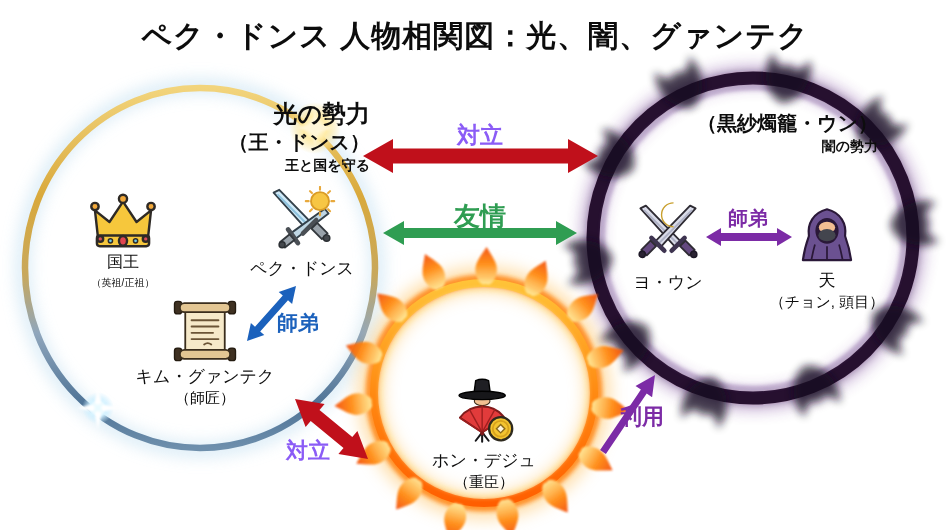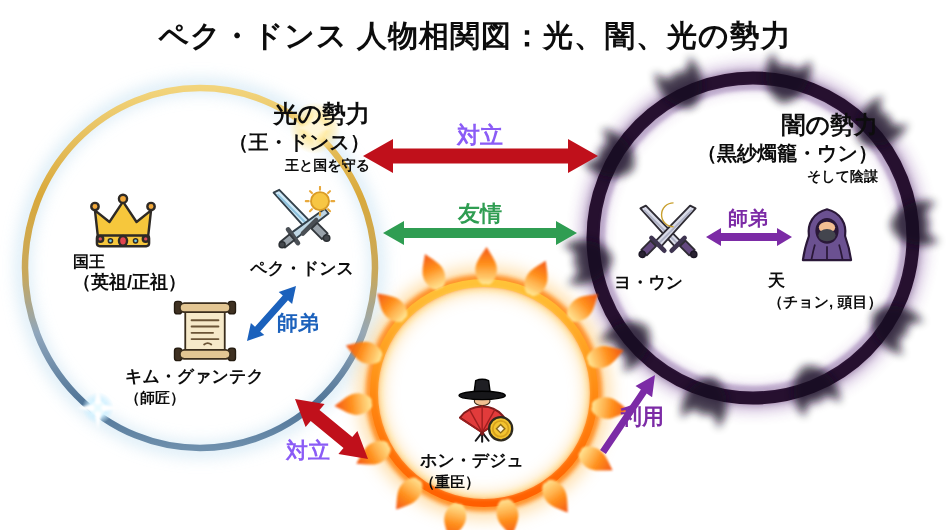--- a/index.html
+++ b/index.html
@@ -7,26 +7,26 @@
          font-family:"Liberation Sans","DejaVu Sans",sans-serif;color:#0d0d0d;}
   #bglayer{position:absolute;left:0;top:0;width:950px;height:530px;}
   .title{position:absolute;left:0;top:16px;width:100%;text-align:center;
          font-size:30px;font-weight:bold;letter-spacing:1px;color:#0c0c0c;}
   .ghead{position:absolute;text-align:right;font-weight:bold;}
   .g1{font-size:24px;line-height:30px;}
   .g2{font-size:20px;line-height:27px;}
   .g3{font-size:14px;line-height:19px;}
   .court .g1{font-size:22px;line-height:28px;}
   .court .g2{font-size:18px;line-height:24px;}
-  .member{position:absolute;font-weight:bold;}
+  .member{position:absolute;text-align:center;font-weight:normal;}
   .member svg{display:block;margin:0 auto;}
   .mname{font-size:17px;line-height:22px;white-space:nowrap;}
   .mname.sm{font-size:16px;}
   .mnote{font-size:15px;line-height:19px;white-space:nowrap;}
-  .mnote.sm{font-size:18px;}
+  .mnote.sm{font-size:10px;}
   .rlabel{position:absolute;text-align:center;font-weight:bold;white-space:nowrap;}
   .lbl-red{color:#8b5cf6;}
   .lbl-green{color:#2F9D52;}
   .lbl-blue{color:#1B61BC;}
   .lbl-purple{color:#7C2BA6;}
 </style>
 </head>
 <body>
 
 <div id="stage">
@@ -131,32 +131,31 @@
     </g>
 
     <polygon fill="#C0101B" points="363,156 393,139 393,148.5 568,148.5 568,139 598,156 568,173 568,163.5 393,163.5 393,173"></polygon>
     <polygon fill="#2F9D52" points="383,233 404,221 404,228 556,228 556,221 577,233 556,245 556,238 404,238 404,245"></polygon>
     <polygon fill="#1B61BC" points="247,341 264.3,335.1 260.2,331.4 288,300.2 292.1,303.9 296,286 278.7,291.9 282.8,295.6 255,326.8 250.9,323.1"></polygon>
     <polygon fill="#7C2BA6" points="706,237 721,228 721,233 777,233 777,228 792,237 777,246 777,241 721,241 721,246"></polygon>
     <polygon fill="#C0101B" points="295,399 305.6,427.1 310.7,420.9 343.5,447.9 338.4,454.1 368,459 357.4,430.9 352.3,437.1 319.5,410.1 324.6,403.9"></polygon>
     <polygon fill="#7C2BA6" points="605.9,454 646.7,393.6 652.1,397.2 655,375 635.5,386 640.9,389.6 600.1,450"></polygon>
   </svg>
 
-  <div class="title">ペク・ドンス 人物相関図：光、闇、光の勢力</div>
+  <div class="title">ペク・ドンス 人物相関図：光、闇、グァンテク</div>
 
   <div class="ghead" style="left:120px;top:99px;width:250px;">
     <div class="g1">光の勢力</div>
     <div class="g2">（王・ドンス）</div>
     <div class="g3">王と国を守る</div>
   </div>
 
   <div class="ghead" style="left:628px;top:110px;width:250px;">
-    <div class="g1">闇の勢力</div>
     <div class="g2">（黒紗燭籠・ウン）</div>
-    <div class="g3">そして陰謀</div>
+    <div class="g3">闇の勢力</div>
   </div>
 
 
   <div class="member" style="left:73px;top:193px;width:100px;">
     <svg width="70" height="58" viewBox="0 0 72 60">
       <g stroke="#2E2A26" stroke-width="2.5" stroke-linejoin="round">
         <path d="M10,45 L7,18 L22,30 L36,9 L50,30 L65,18 L62,45 Z" fill="#F6C73C"></path>
         <circle cx="7" cy="14" r="3.8" fill="#F2A93B"></circle>
         <circle cx="36" cy="6" r="4.2" fill="#F2A93B"></circle>
         <circle cx="65" cy="14" r="3.8" fill="#F2A93B"></circle>
@@ -275,19 +274,19 @@
       <circle cx="40" cy="62" r="2.2" fill="#7E1B1B"></circle>
       <circle cx="60" cy="57" r="12.5" fill="#F3C430" stroke="#2E2A1E" stroke-width="2.5"></circle>
       <circle cx="60" cy="57" r="8.5" fill="none" stroke="#D7A21C" stroke-width="2"></circle>
       <path d="M60,52.5 L64.5,57 L60,61.5 L55.5,57 Z" fill="#FFF6DE" stroke="#8A6A1A" stroke-width="1.5"></path>
     </svg>
     <div class="mname">ホン・デジュ</div>
     <div class="mnote">（重臣）</div>
   </div>
 
   <div class="rlabel lbl-red" style="left:430px;top:120px;width:100px;font-size:23px;">対立</div>
-  <div class="rlabel lbl-green" style="left:430px;top:199px;width:100px;font-size:22px;">友情</div>
+  <div class="rlabel lbl-green" style="left:430px;top:199px;width:100px;font-size:26px;">友情</div>
   <div class="rlabel lbl-blue" style="left:268px;top:309px;width:60px;font-size:21px;">師弟</div>
   <div class="rlabel lbl-purple" style="left:719px;top:205px;width:58px;font-size:20px;">師弟</div>
   <div class="rlabel lbl-red" style="left:258px;top:436px;width:100px;font-size:22px;">対立</div>
   <div class="rlabel lbl-purple" style="left:592px;top:402px;width:100px;font-size:22px;">利用</div>
 
 </div>
 
 </body></html>

